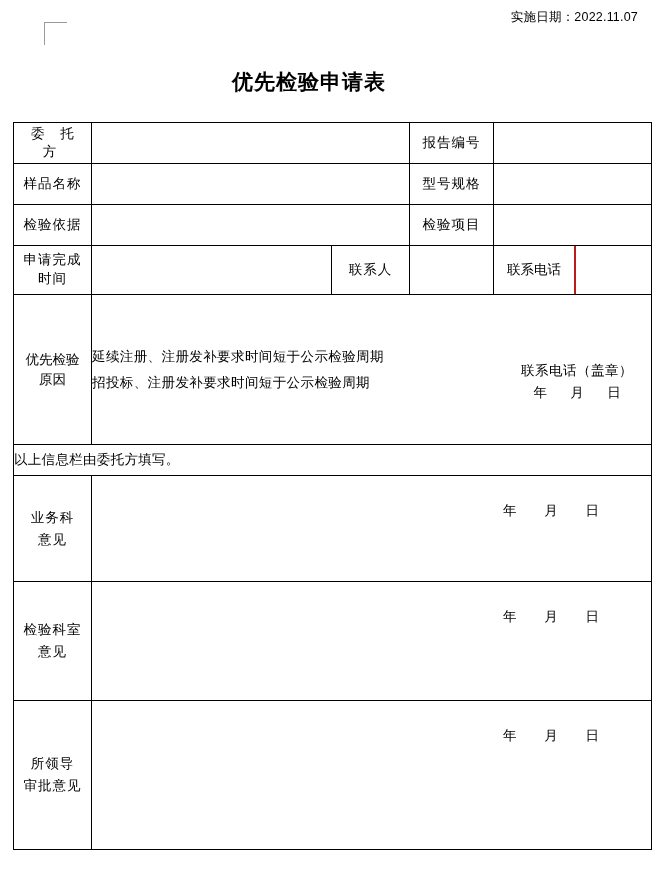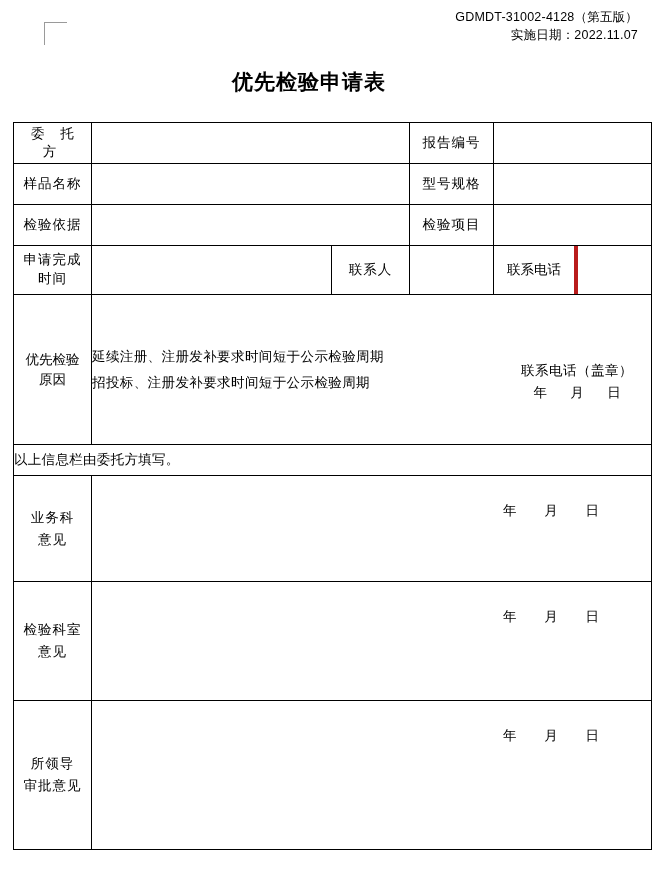--- a/index.html
+++ b/index.html
@@ -137,21 +137,20 @@
   }
 </style>
 </head>
 <body>
 
 <div class="page">
 
   <div class="corner-mark"></div>
 
   <div class="header">
-    <div class="header-line">GDMDT-31002-4128（第五版）</div>
     <div class="header-line">实施日期：2022.11.07</div>
   </div>
 
   <div class="title">优先检验申请表</div>
 
   <table class="form">
     <colgroup>
       <col style="width:78px">
       <col style="width:240px">
       <col style="width:78px">
@@ -183,21 +182,21 @@
 
     <tr class="h-row2">
       <td class="lbl" style="line-height:1.4">
         <div>申请完成</div>
         <div>时间</div>
       </td>
       <td class="cell-blank"></td>
       <td class="lbl">联系人</td>
       <td class="cell-blank"></td>
       <td class="cell-blank" style="position:relative">
-        <div style="position:absolute;left:0;top:0;bottom:0;width:80px;display:flex;align-items:center;justify-content:center;border-right:4px solid #b91c1c;">联系电话</div>
+        <div style="position:absolute;left:0;top:0;bottom:0;width:80px;display:flex;align-items:center;justify-content:center;border-right:2px solid #b91c1c;">联系电话</div>
         <div style="position:absolute;left:80px;right:0;top:0;bottom:0;"></div>
       </td>
     </tr>
 
     <tr>
       <td class="reason-label">
         <div>优先检验</div>
         <div>原因</div>
       </td>
       <td class="reason-body" colspan="4">

